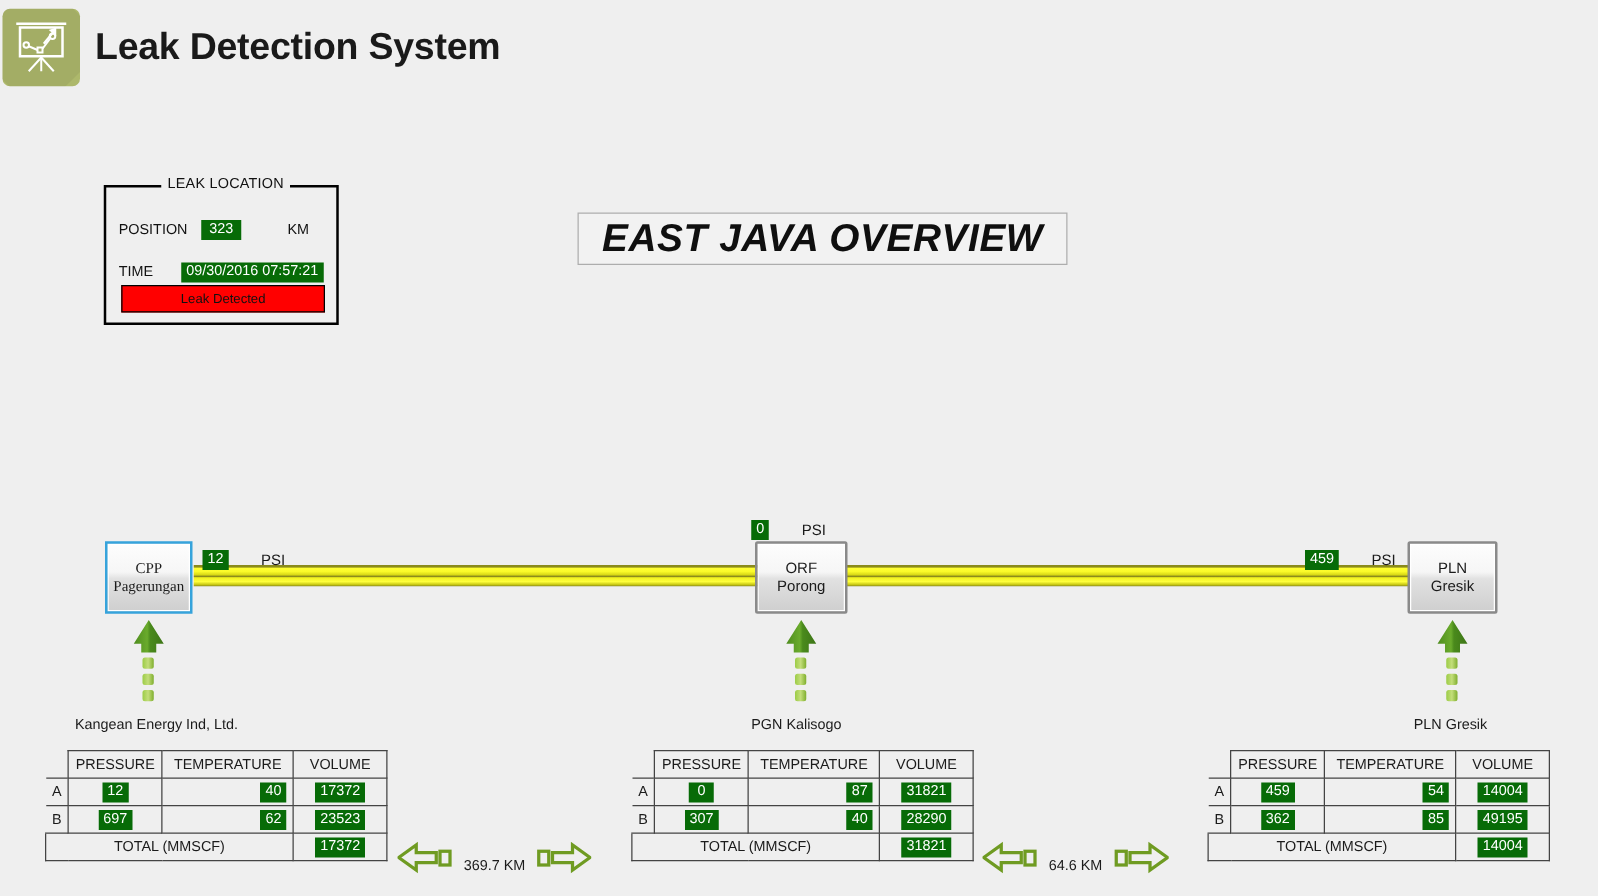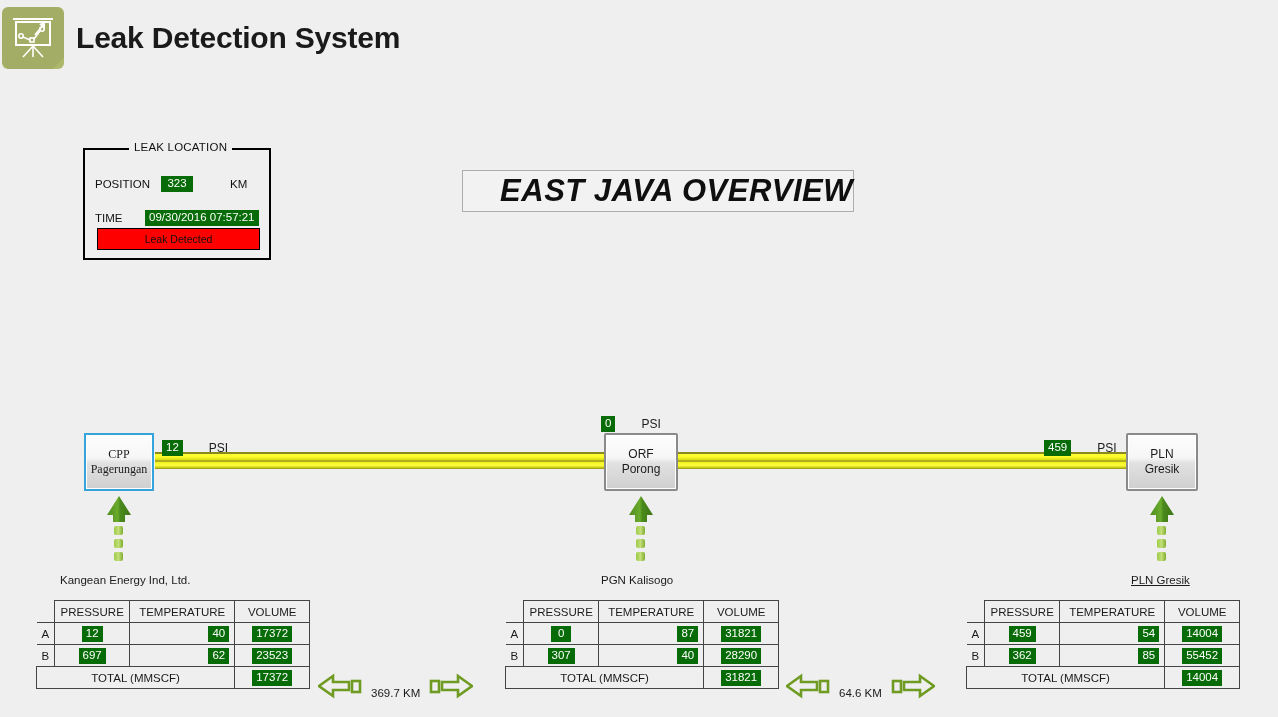--- a/index.html
+++ b/index.html
@@ -73,21 +73,21 @@
     color: #111; font-size: 10.5px;
     display: flex; align-items: center; justify-content: center;
   }
 
   
   #overview-banner {
     position: absolute; left: 462px; top: 170px;
     width: 392px; height: 42px;
     background: #f2f2f2;
     border: 1px solid #adadad;
-    display: flex; align-items: center; justify-content: flex-end;
+    display: flex; align-items: center; justify-content: center;
   }
   #overview-banner-text {
     font-size: 31px; font-style: italic; font-weight: bold;
     color: #0f0f0f; letter-spacing: 0.5px;
     white-space: nowrap;
   }
 
   
   .pipe {
     position: absolute; top: 452px; height: 17px;
@@ -134,21 +134,21 @@
   
   .feed-arrow { position: absolute; width: 26px; height: 68px; }
 
   
   .source-caption {
     position: absolute; font-size: 11.5px; color: #1b1b1b;
     white-space: nowrap;
   }
   #caption-kangean { left: 60px;  top: 574px; }
   #caption-pgn     { left: 601px; top: 574px; }
-  #caption-pln     { left: 1131px; top: 574px; text-decoration: underline; }
+  #caption-pln     { left: 1131px; top: 574px; }
 
   
   .data-table {
     position: absolute;
     border-collapse: collapse;
     background: #efefef;
     font-size: 11.5px; color: #1b1b1b;
   }
   .data-table td, .data-table th {
     border: 1px solid #444;
@@ -342,21 +342,21 @@
   <tr>
     <td class="rowlabel">A</td>
     <td class="c-pressure"><span class="green-val">459</span></td>
     <td class="c-temp"><span class="green-val">54</span></td>
     <td class="c-volume"><span class="green-val">14004</span></td>
   </tr>
   <tr>
     <td class="rowlabel">B</td>
     <td class="c-pressure"><span class="green-val">362</span></td>
     <td class="c-temp"><span class="green-val">85</span></td>
-    <td class="c-volume"><span class="green-val">55452</span></td>
+    <td class="c-volume"><span class="green-val">49195</span></td>
   </tr>
   <tr>
     <td class="total-label" colspan="3">TOTAL (MMSCF)</td>
     <td class="c-volume"><span class="green-val">14004</span></td>
   </tr>
 </tbody>
   </table>
 
 <div class="distance-marker" id="distance-1">
   <svg width="44" height="26" viewBox="0 0 44 26">

